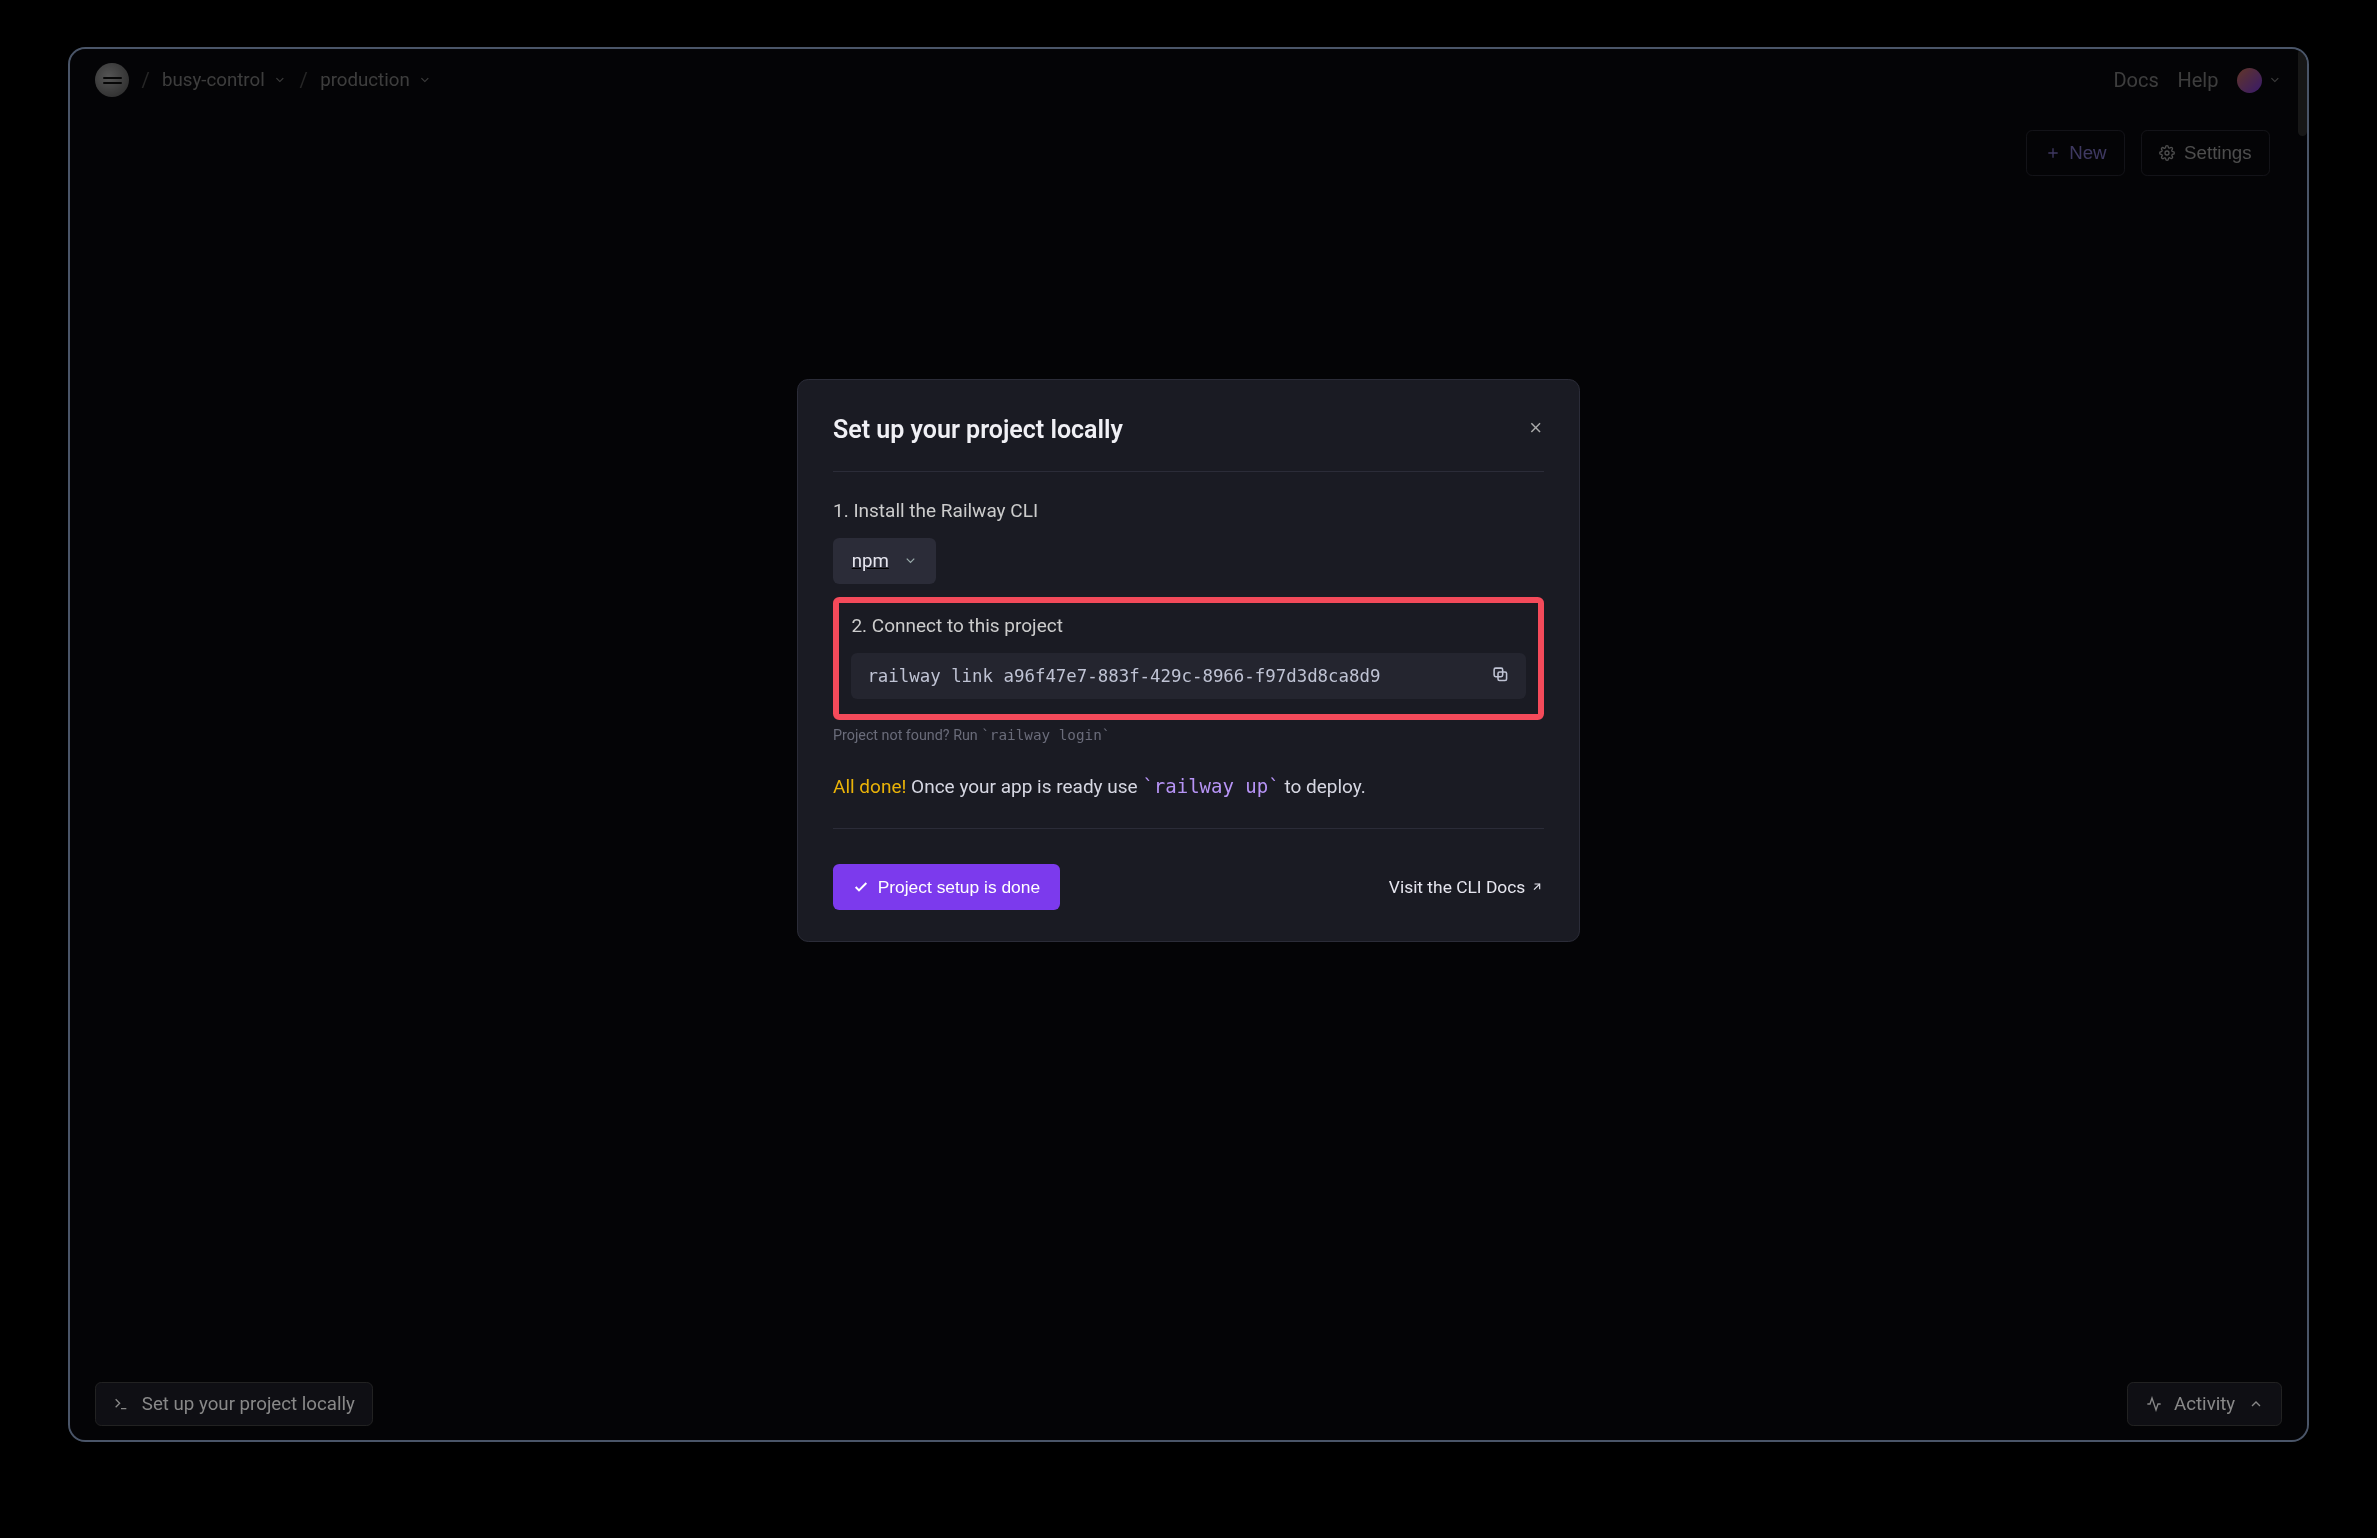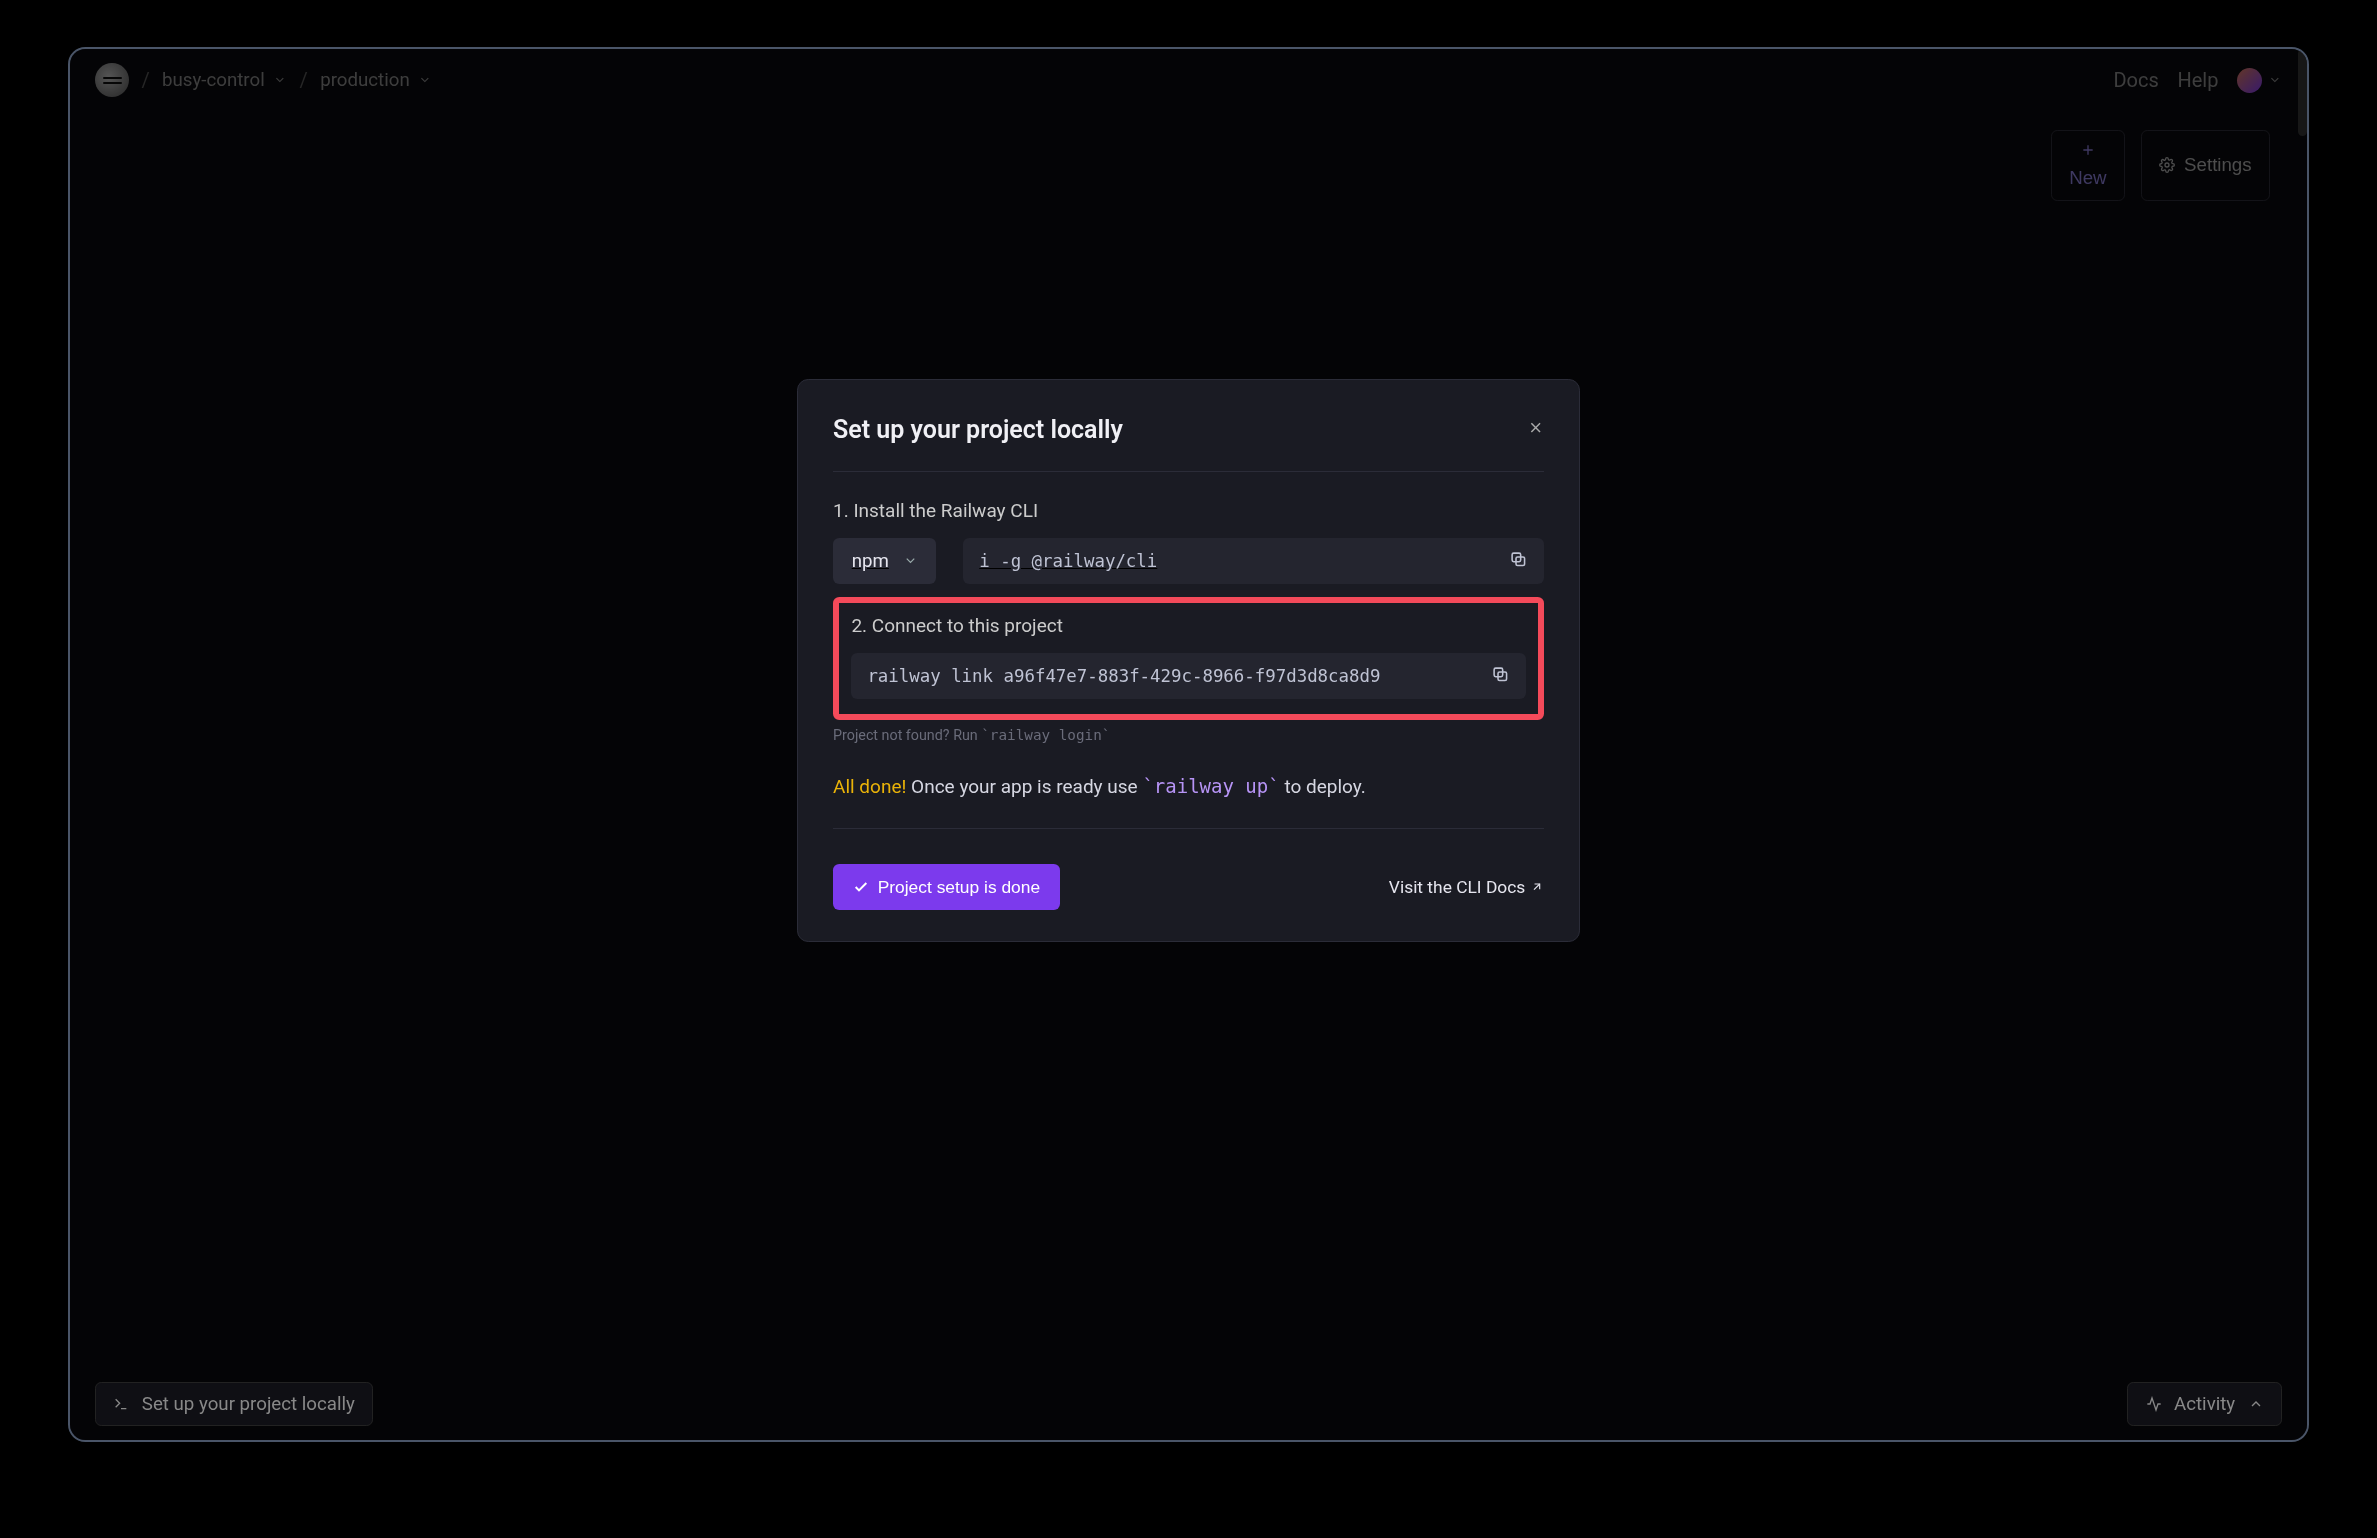--- a/index.html
+++ b/index.html
@@ -58,21 +58,21 @@
 .actionbar {
   display: flex; justify-content: flex-end; gap: 16px;
   padding: 18.7px 37px 0 0;
 }
 .btn-outline {
   display: flex; align-items: center; gap: 8.7px;
   border: 0.6px solid #2a2a35; border-radius: 6.2px;
   padding: 11.2px 17.4px; color: #aaa; font-size: 18.7px; cursor: pointer;
   background: transparent;
 }
-.btn-outline.new { color: #8b7ed8; flex-direction: column; }
+.btn-outline.new { color: #8b7ed8; }
 .btn-outline svg { width: 16px; height: 16px; }
 
 .overlay {
   position: absolute; inset: 0;
   background: rgba(0,0,0,0.55);
   display: flex; align-items: flex-start; justify-content: center;
   padding-top: 330px;
 }
 .modal {
   width: 783px;
@@ -229,29 +229,20 @@
       </div>
       <div class="divider"></div>
 
       <div class="step-label">1. Install the Railway CLI</div>
       <div class="row">
         <div class="select-pkg">
           <span>npm</span>
           <svg viewBox="0 0 24 24" fill="none" stroke="currentColor" stroke-width="2">
               <polyline points="6 9 12 15 18 9"></polyline>
             </svg>
-        </div>
-        <div class="code-box">
-          <span>i -g @railway/cli</span>
-          <button class="copy-btn">
-            <svg viewBox="0 0 24 24" fill="none" stroke="currentColor" stroke-width="2">
-                <rect x="9" y="9" width="11" height="11" rx="2"></rect>
-                <rect x="4" y="4" width="11" height="11" rx="2"></rect>
-              </svg>
-          </button>
         </div>
       </div>
 
       <div class="highlight-box">
         <div class="step-label">2. Connect to this project</div>
         <div class="code-box">
           <span>railway link a96f47e7-883f-429c-8966-f97d3d8ca8d9</span>
           <button class="copy-btn">
             <svg viewBox="0 0 24 24" fill="none" stroke="currentColor" stroke-width="2">
                 <rect x="9" y="9" width="11" height="11" rx="2"></rect>

